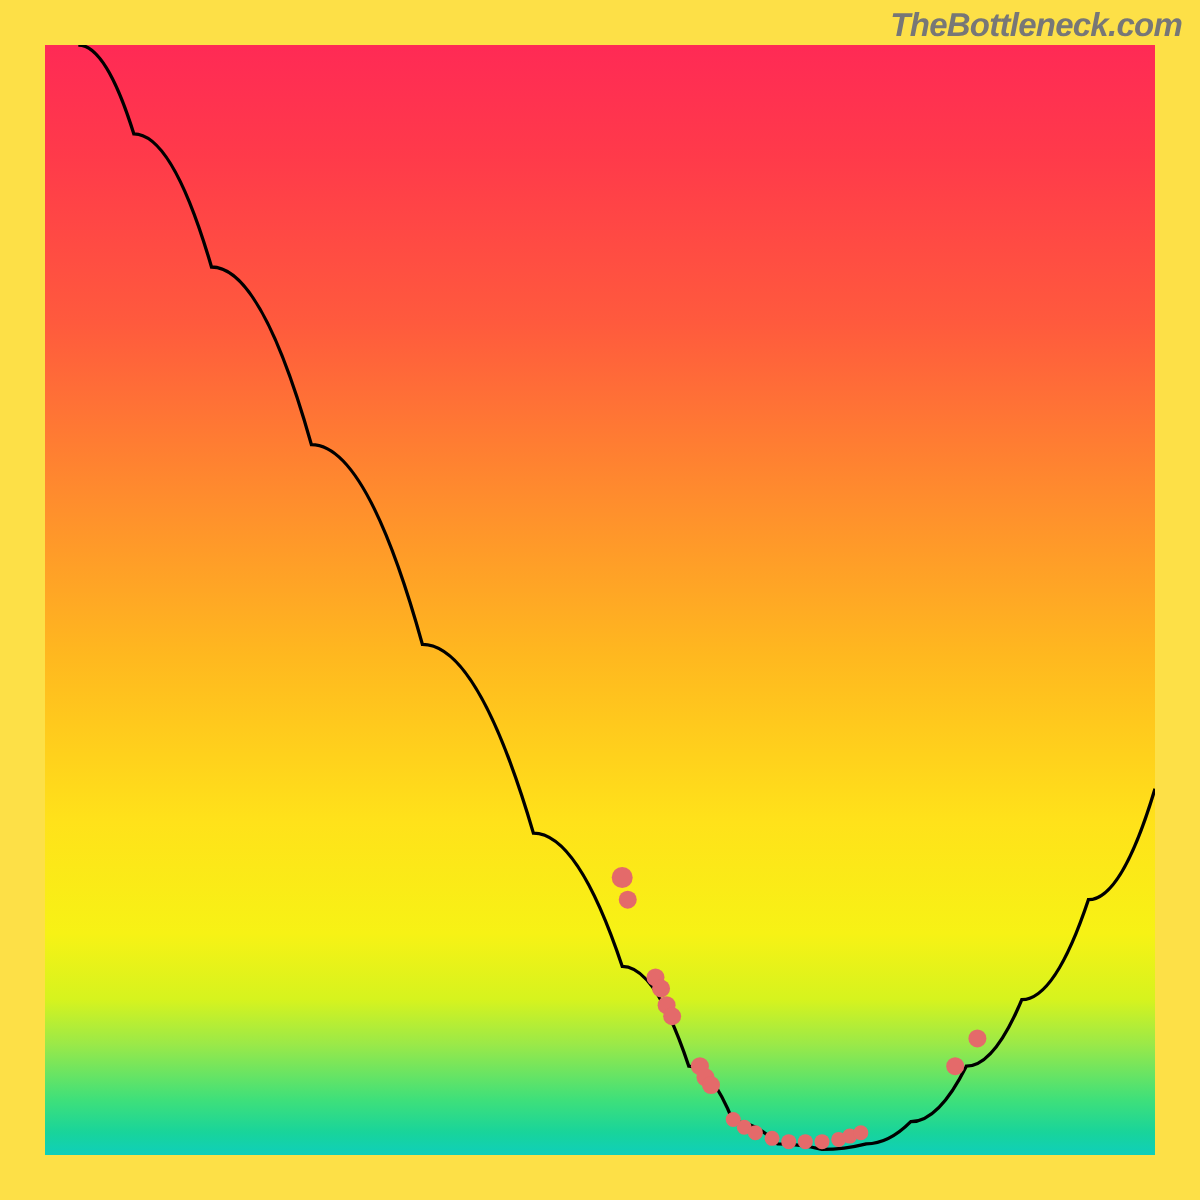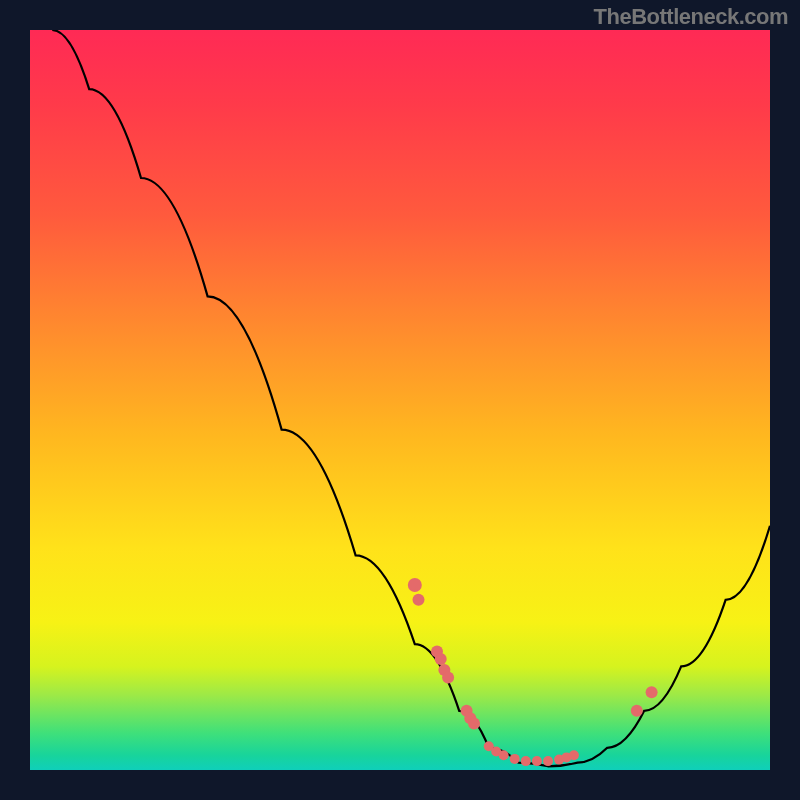--- a/index.html
+++ b/index.html
@@ -8,21 +8,22 @@
     width: 800px;
     height: 800px;
     background: #000;
     overflow: hidden;
     font-family: Arial, Helvetica, sans-serif;
   }
   .outer {
     position: relative;
     width: 800px;
     height: 800px;
-    background: #0f172a;
+    background: #fde047;
+    font-style: italic;
   }
   .watermark {
     position: absolute;
     top: 4px;
     right: 12px;
     color: #777;
     font-size: 22px;
     font-weight: 600;
     letter-spacing: -0.5px;
     z-index: 10;

